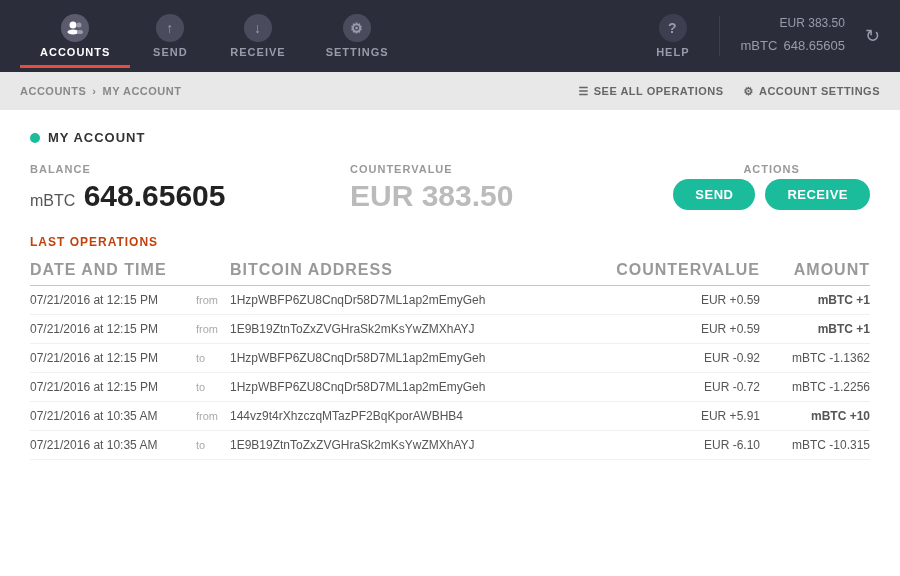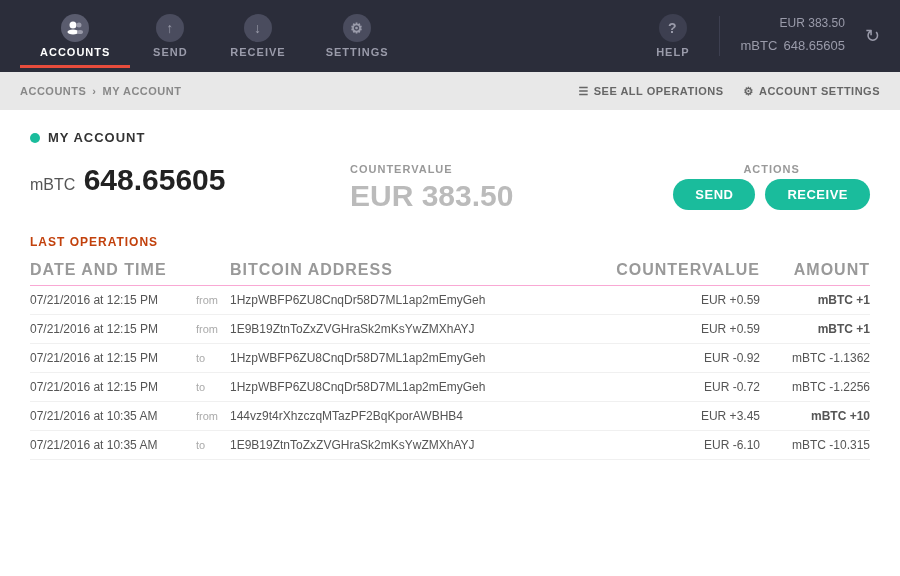--- a/index.html
+++ b/index.html
@@ -343,20 +343,21 @@
 </div>
 
 <div class="main-content">
   <div class="account-title-row">
     <span class="green-dot"></span>
     <span class="account-title">MY ACCOUNT</span>
   </div>
 
   <div class="balance-row">
     <div class="balance-block">
+      <div class="balance-label">BALANCE</div>
       <div class="balance-value">
         <span class="unit">mBTC</span>
         <span>648.65605</span>
       </div>
     </div>
     <div class="countervalue-block">
       <div class="balance-label">COUNTERVALUE</div>
       <div class="countervalue-value">EUR 383.50</div>
     </div>
     <div class="actions-block">
@@ -406,21 +407,21 @@
             <td>07/21/2016 at 12:15 PM</td>
             <td><span class="direction">to</span></td>
             <td class="address">1HzpWBFP6ZU8CnqDr58D7ML1ap2mEmyGeh</td>
             <td class="right">EUR -0.72</td>
             <td class="right amount-negative">mBTC -1.2256</td>
           </tr>
           <tr>
             <td>07/21/2016 at 10:35 AM</td>
             <td><span class="direction">from</span></td>
             <td class="address">144vz9t4rXhzczqMTazPF2BqKporAWBHB4</td>
-            <td class="right">EUR +3.45</td>
+            <td class="right">EUR +5.91</td>
             <td class="right amount-positive">mBTC +10</td>
           </tr>
           <tr>
             <td>07/21/2016 at 10:35 AM</td>
             <td><span class="direction">to</span></td>
             <td class="address">1E9B19ZtnToZxZVGHraSk2mKsYwZMXhAYJ</td>
             <td class="right">EUR -6.10</td>
             <td class="right amount-negative">mBTC -10.315</td>
           </tr>
         </tbody>

